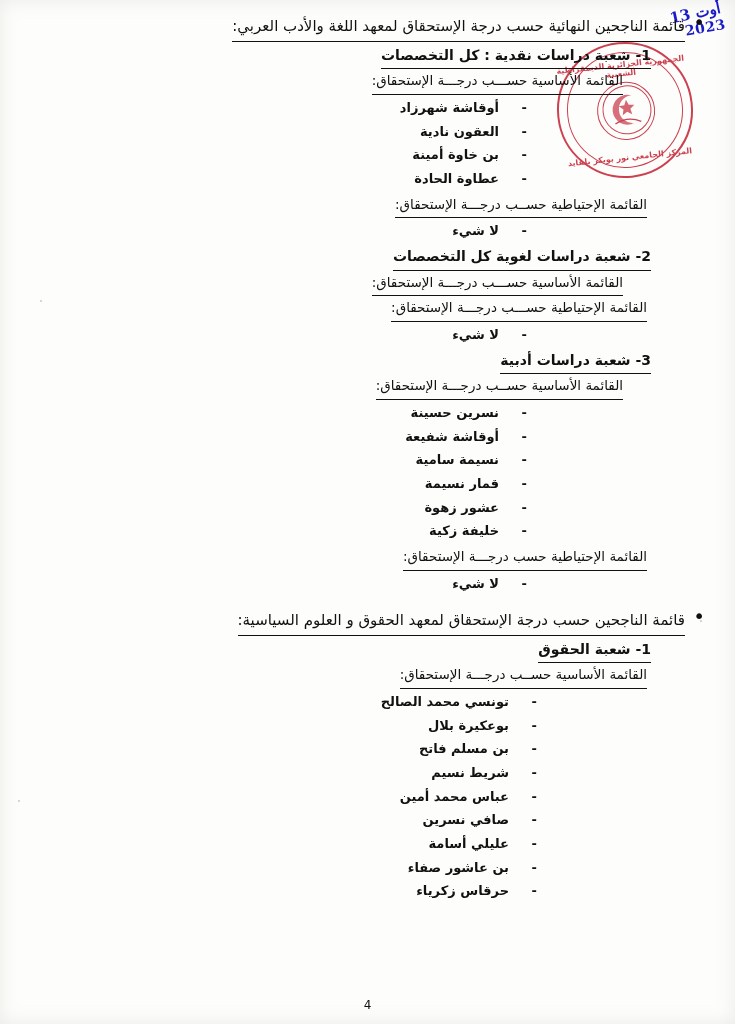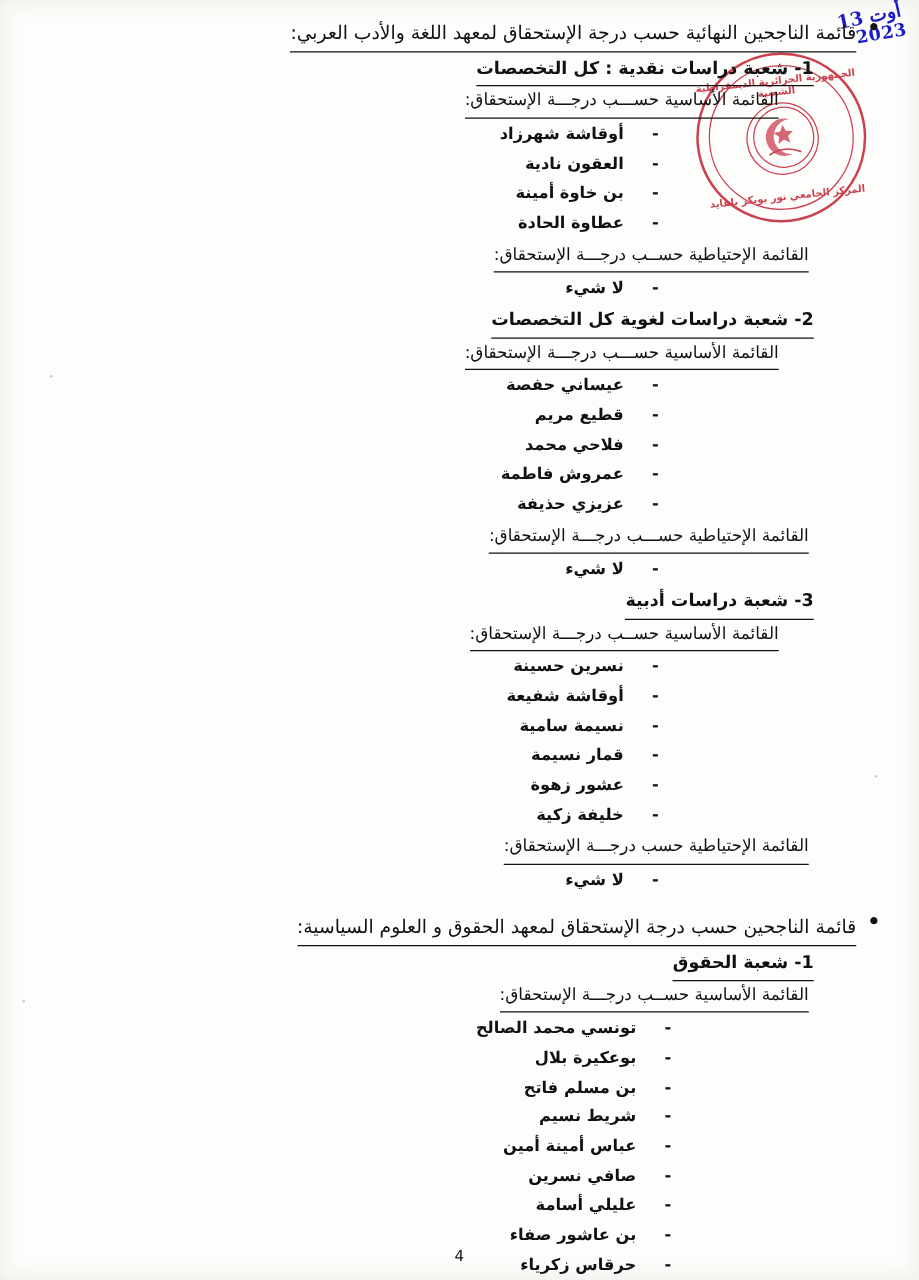--- a/index.html
+++ b/index.html
@@ -238,27 +238,20 @@
               <ul class="names">
                 <li>لا شيء</li>
               </ul>
             </div>
           </li>
 
           <li>
             <span class="h2">2- شعبة دراسات لغوية كل التخصصات</span>
             <div>
               <span class="sublabel">القائمة الأساسية حســـب درجـــة الإستحقاق:</span>
-              <ul class="names">
-                <li>عيساني حفصة</li>
-                <li>قطيع مريم</li>
-                <li>فلاحي محمد</li>
-                <li>عمروش فاطمة</li>
-                <li>عزيزي حذيفة</li>
-              </ul>
             </div>
             <div>
               <span class="sublabel" style="margin-right:4px;">القائمة الإحتياطية حســـب درجـــة الإستحقاق:</span>
               <ul class="names">
                 <li>لا شيء</li>
               </ul>
             </div>
           </li>
 
           <li>
@@ -293,21 +286,21 @@
         <ul class="l2">
           <li>
             <span class="h2">1- شعبة الحقوق</span>
             <div>
               <span class="sublabel" style="margin-right:4px;">القائمة الأساسية حســب درجـــة الإستحقاق:</span>
               <ul class="names wide">
                 <li>تونسي محمد الصالح</li>
                 <li>بوعكيرة بلال</li>
                 <li>بن مسلم فاتح</li>
                 <li>شريط نسيم</li>
-                <li>عباس أمينة أمين</li>
+                <li>عباس محمد أمين</li>
                 <li>صافي نسرين</li>
                 <li>عليلي أسامة</li>
                 <li>بن عاشور صفاء</li>
                 <li>حرقاس زكرياء</li>
               </ul>
             </div>
           </li>
         </ul>
       </li>
 

